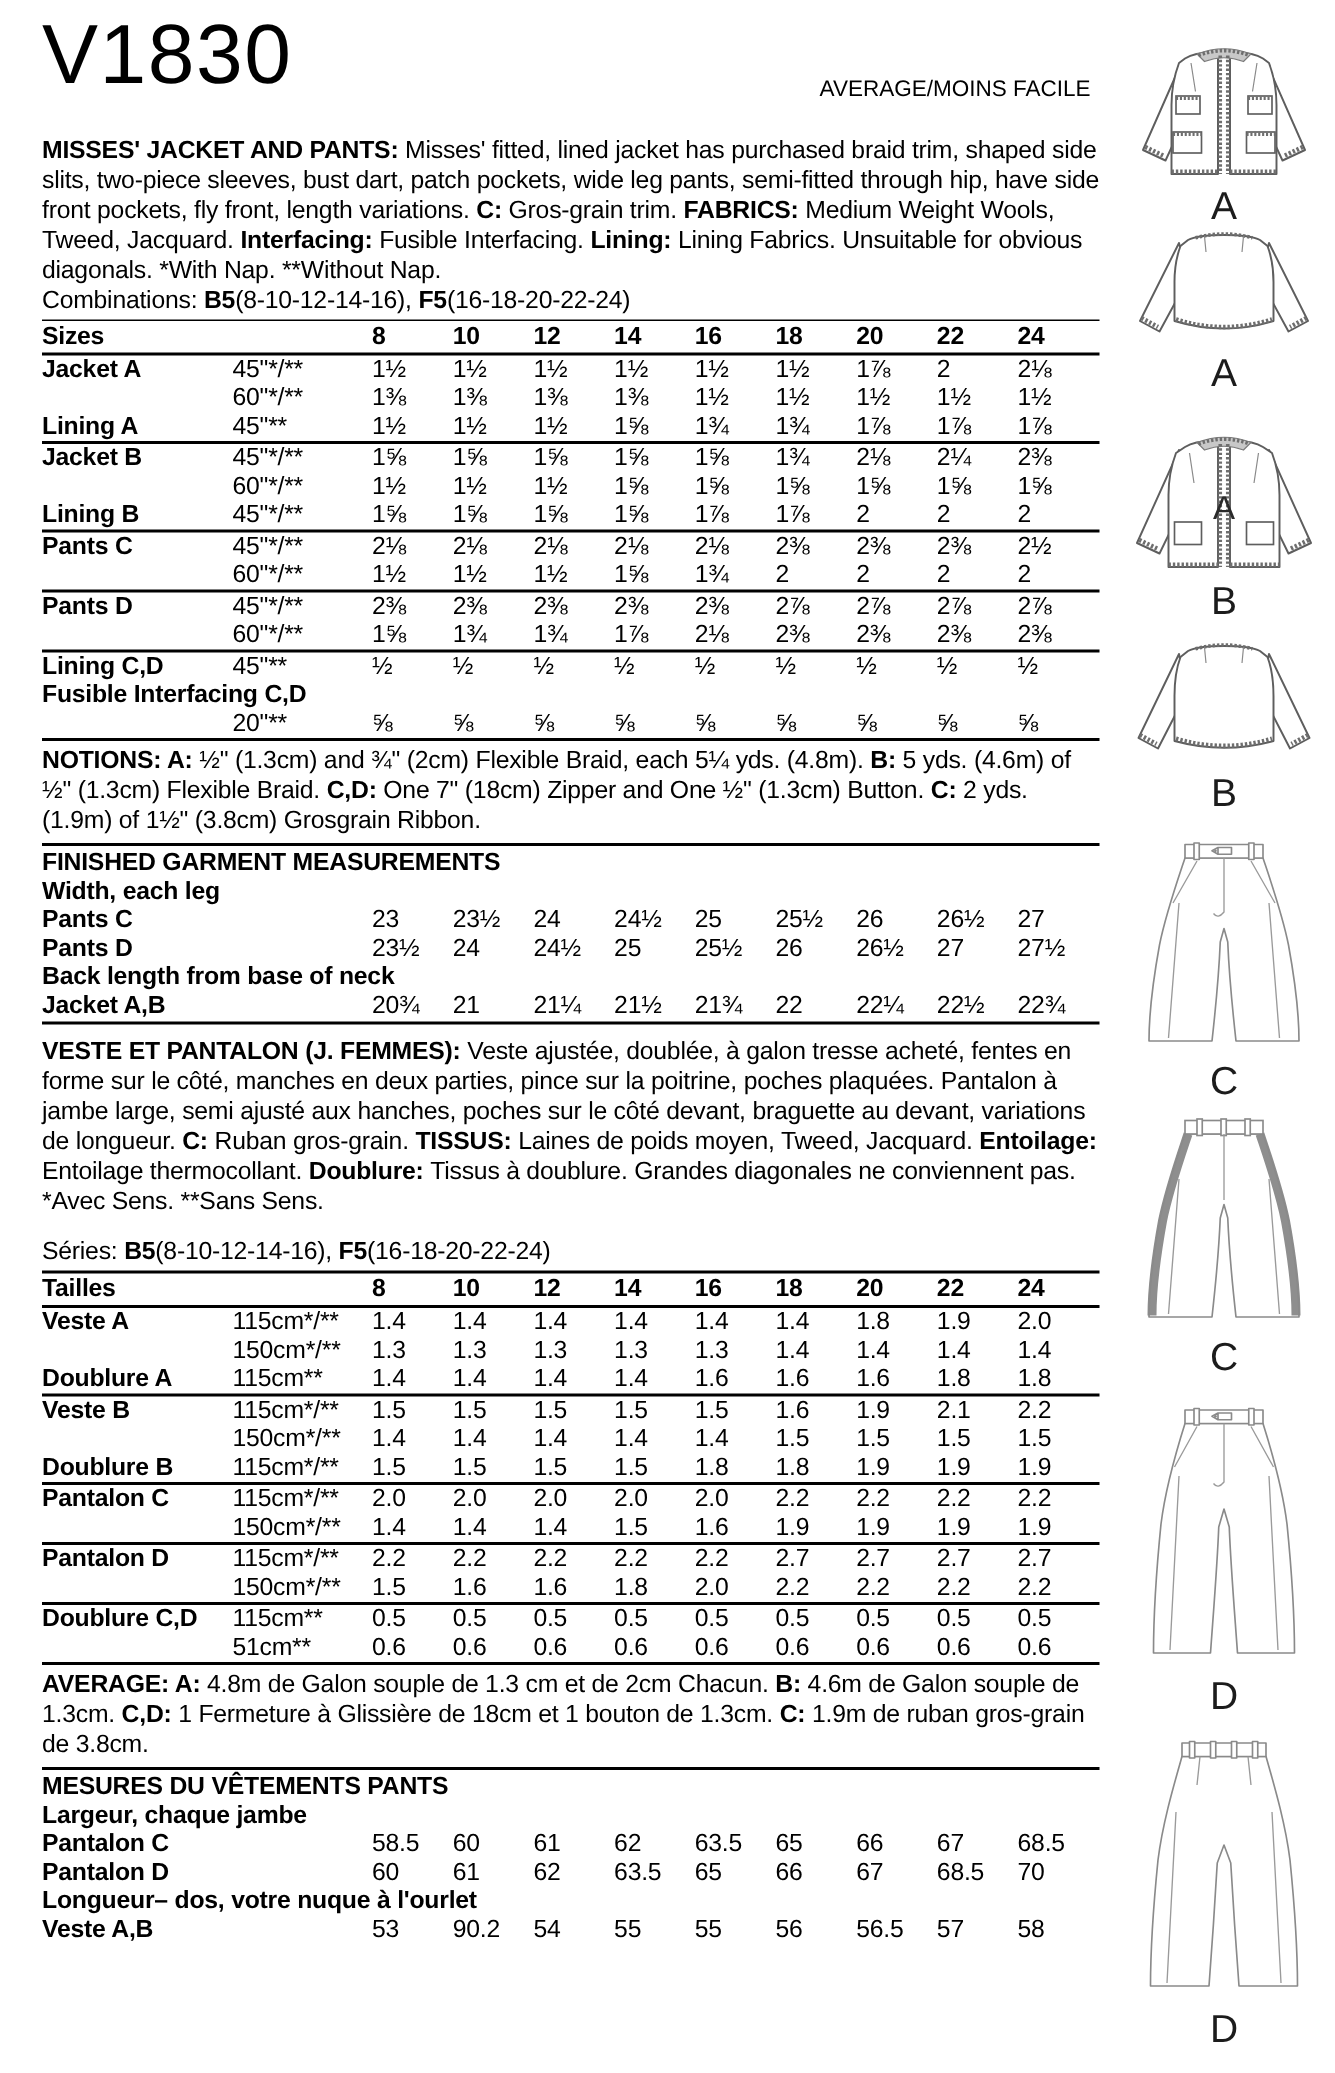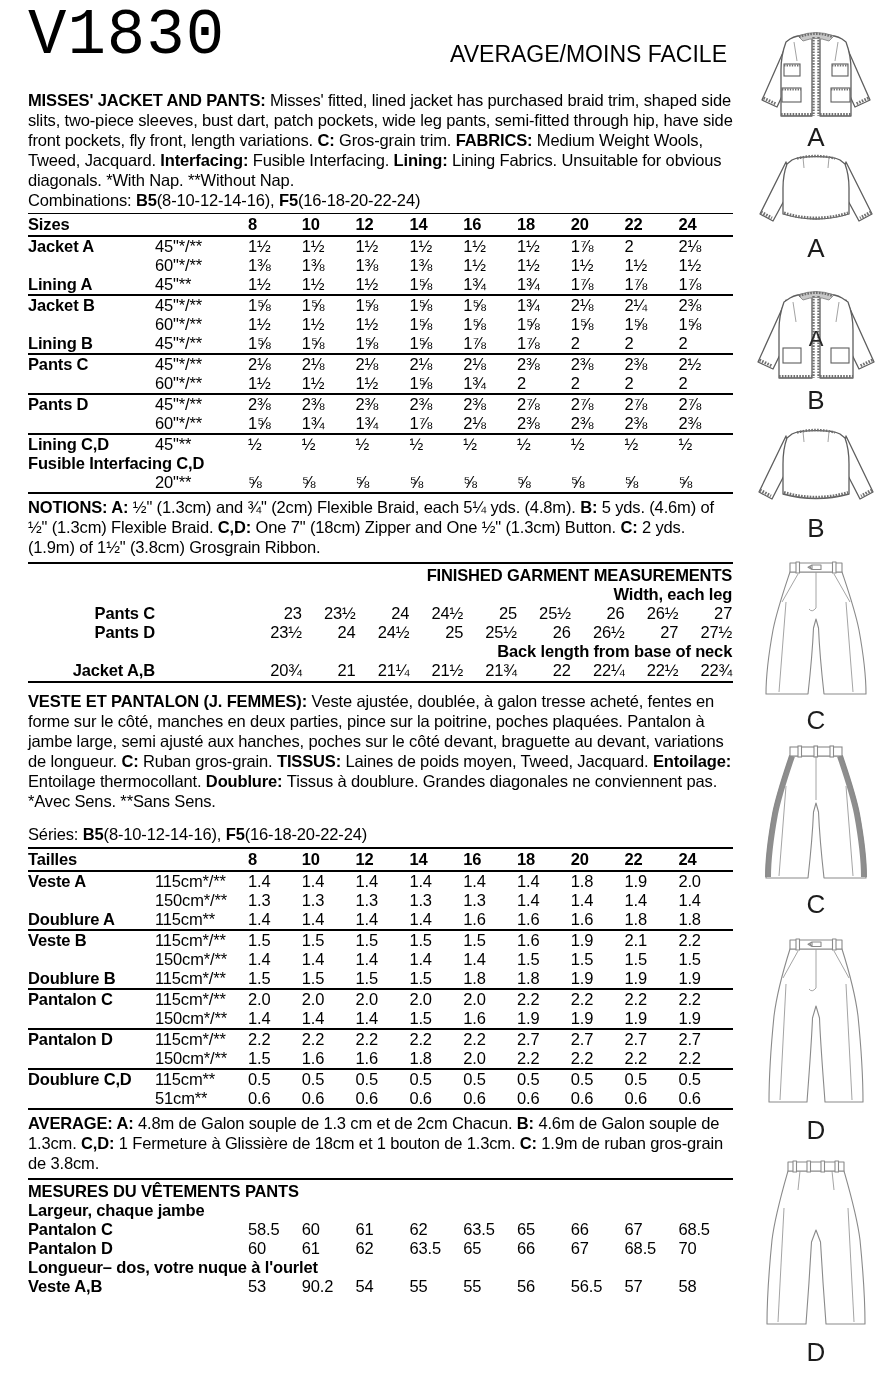--- a/index.html
+++ b/index.html
@@ -1,41 +1,41 @@
 <!DOCTYPE html>
 <html><head>
 <meta charset="utf-8">
 <style>
   html,body{margin:0;padding:0;background:#fff;}
   .page{position:relative;width:890px;height:1382px;background:#ffffff;color:#000;
         font-family:"Liberation Sans","DejaVu Sans",sans-serif;font-size:16.5px;
         letter-spacing:-0.15px;overflow:hidden;}
   .main{position:absolute;left:28px;top:0;width:705px;}
   .titlebar{position:relative;height:78px;}
-  .pattern-no{font-family:Liberation Mono, monospace;font-weight:400;
-        font-size:64px;line-height:72px;letter-spacing:1px;}
-  .difficulty{position:absolute;right:6px;bottom:10px;font-size:23px;letter-spacing:0;}
+  .pattern-no{font-family:Liberation Sans, sans-serif;font-weight:400;
+        font-size:56px;line-height:72px;letter-spacing:1px;}
+  .difficulty{position:absolute;right:6px;bottom:10px;font-size:15px;letter-spacing:0;}
   p{margin:0;line-height:20px;}
   .b{font-weight:700;}
   .desc{margin-top:12px;}
   .comb{margin-bottom:3px;}
   
   .dtable{width:705px;}
   .trow{display:grid;grid-template-columns:127px 93px repeat(9,53.8px);
         min-height:19px;line-height:19px;align-items:end;}
   .trow.thead{line-height:21px;min-height:21px;border-bottom:2.5px solid #000;}
   .trow.sep{border-top:2.5px solid #000;}
   .c-label{white-space:nowrap;}
   .c-width{white-space:nowrap;}
   .c-val{white-space:nowrap;}
   .c-full{grid-column:1/-1;white-space:nowrap;}
   #en-table{border-top:1.5px solid #000;border-bottom:2.5px solid #000;}
   #fr-table{border-top:2.5px solid #000;border-bottom:2.5px solid #000;}
   .notions{padding:3px 0 5px 0;}
-  #fgm-table{border-bottom:2.5px solid #000;padding-bottom:1px;padding-top:2px;text-align:right;}
+  #fgm-table{border-bottom:2.5px solid #000;padding-bottom:1px;padding-top:2px;}
   #mvf-table{border-top:2.5px solid #000;padding-top:2px;}
   .fr-desc{margin-top:8px;}
   .series{margin-top:13px;margin-bottom:3px;}
   
   .figs{position:absolute;left:742px;top:0;width:148px;}
   .fig{position:absolute;left:0;width:148px;text-align:center;}
   .fig-label{font-size:26px;line-height:28px;color:#1c1c1c;letter-spacing:0;}
   .fig svg{display:block;margin:0 auto;}
 </style>
 </head>

